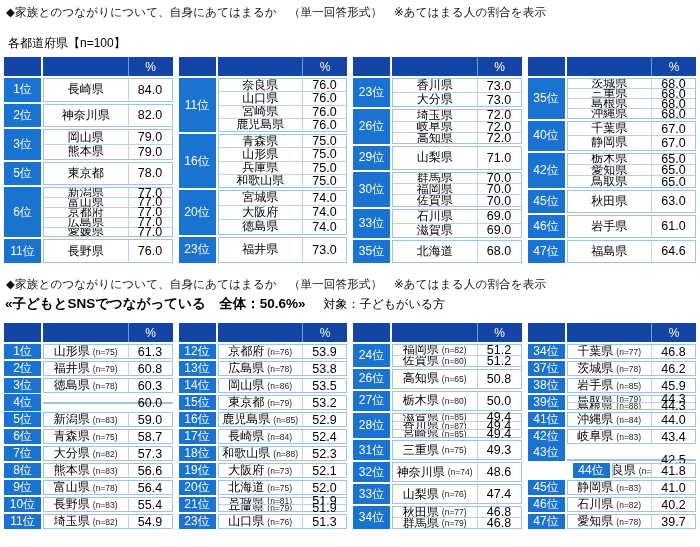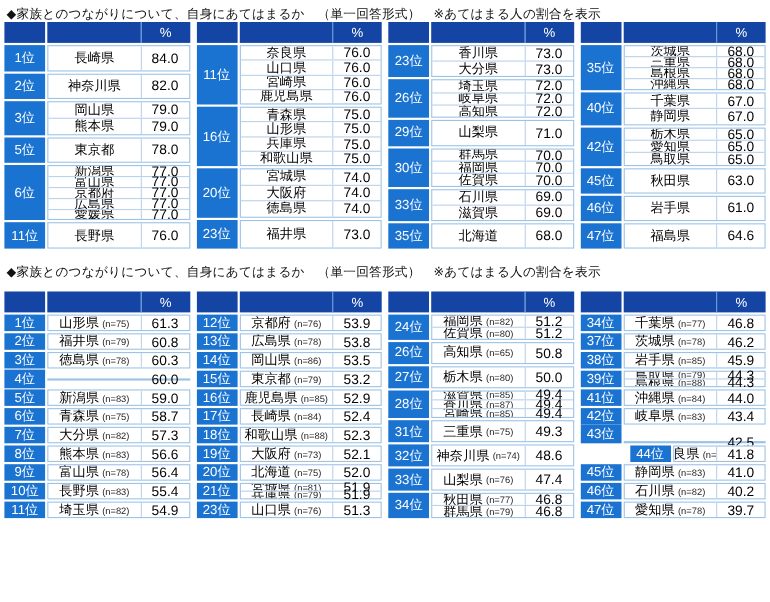--- a/index.html
+++ b/index.html
@@ -36,20 +36,21 @@
   .nlabel { font-size:8.5px; color:#222; }
   .pct { flex:0 0 43px; display:flex; align-items:center; justify-content:center; font-size:12.5px; }
 </style>
 </head>
 <body>
 
 <div class="page">
 
   <section class="sec sec1">
     <div class="note">◆家族とのつながりについて、自身にあてはまるか　（単一回答形式）　※あてはまる人の割合を表示</div>
+    <div class="subtitle">各都道府県【n=100】</div>
     <div class="table-wrap">
         <div class="col">
           <div class="thead">
             <div class="th th-rank"></div>
             <div class="th th-name"></div>
             <div class="th th-pct">%</div>
           </div>
           <div class="group" style="flex-grow: 1;">
             <div class="rank">1位</div>
             <div class="rows">
@@ -462,20 +463,23 @@
                 <div class="pct">64.6</div>
               </div>
             </div>
           </div>
         </div>
       </div>
   </section>
 
   <section class="sec sec2">
     <div class="note">◆家族とのつながりについて、自身にあてはまるか　（単一回答形式）　※あてはまる人の割合を表示</div>
+    <div class="sec-title">
+      <span>«子どもとSNSでつながっている　全体：50.6%»</span><span class="target">対象：子どもがいる方</span>
+    </div>
     <div class="table-wrap">
         <div class="col">
           <div class="thead">
             <div class="th th-rank"></div>
             <div class="th th-name"></div>
             <div class="th th-pct">%</div>
           </div>
           <div class="group" style="flex-grow: 1;">
             <div class="rank">1位</div>
             <div class="rows">

